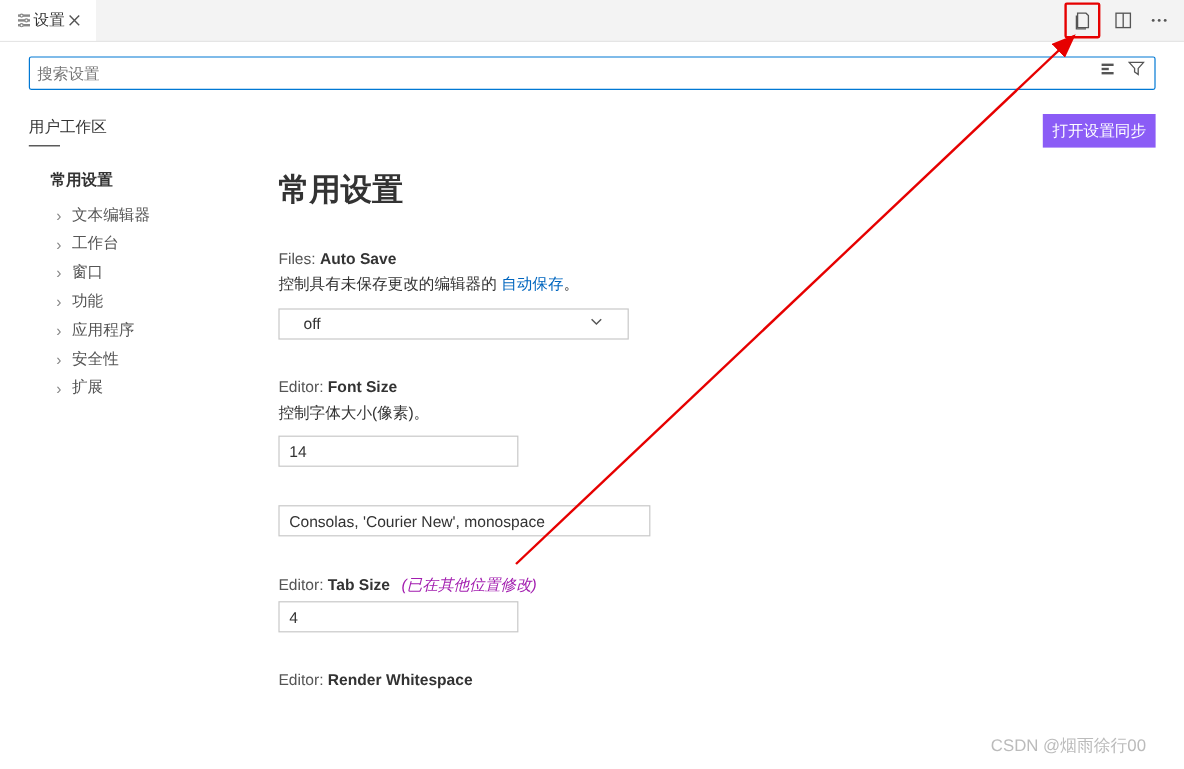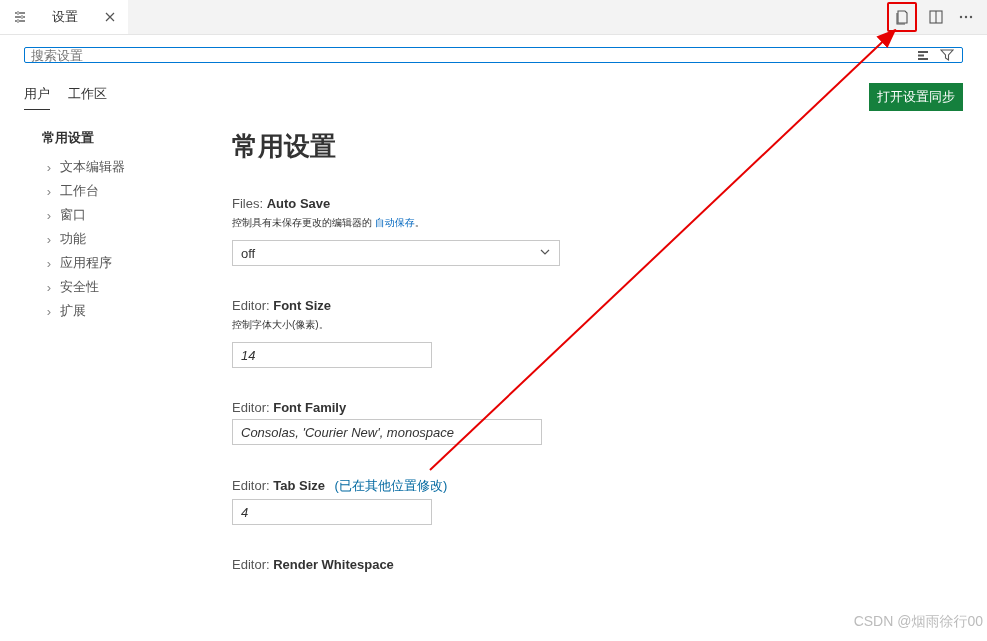--- a/index.html
+++ b/index.html
@@ -1,62 +1,62 @@
 <!DOCTYPE html>
 <html><head>
   <meta charset="utf-8">
   <style>
     * { margin: 0; padding: 0; box-sizing: border-box; font-family: "Segoe UI", "Microsoft YaHei", sans-serif; }
     body { width: 987px; height: 641px; background: #fff; color: #333; font-size: 13px; overflow: hidden; position: relative; }
 
     
     .tab-bar { height: 35px; background: #f3f3f3; display: flex; align-items: center; border-bottom: 1px solid #e5e5e5; }
-    .tab { height: 100%; background: #fff; display: flex; align-items: center; padding: 0 10px 0 12px; gap: 24px; font-size: 13px; }
+    .tab { height: 100%; background: #fff; display: flex; align-items: center; padding: 0 10px 0 12px; gap: 0; font-size: 13px; }
     .tab .gear-icon { width: 16px; height: 16px; display: flex; align-items: center; justify-content: center; color: #888; }
     .tab .label { color: #333; }
     .tab .close { width: 16px; height: 16px; display: flex; align-items: center; justify-content: center; color: #555; cursor: pointer; }
     .tab-actions { margin-left: auto; display: flex; align-items: center; gap: 8px; padding-right: 10px; }
     .icon-btn { width: 22px; height: 22px; display: flex; align-items: center; justify-content: center; color: #555; cursor: pointer; }
     .highlight-box { border: 2px solid #e60000; padding: 2px; border-radius: 2px; }
 
     
     .content-area { padding: 12px 24px 0; }
-    .search-box { border: 1px solid #0078d4; border-radius: 2px; height: 16px; display: flex; align-items: center; padding: 0 6px; }
+    .search-box { border: 1px solid #0078d4; border-radius: 2px; height: 28px; display: flex; padding: 0 6px; }
     .search-input { flex: 1; border: none; outline: none; font-size: 13px; color: #757575; background: transparent; }
     .search-icons { display: flex; gap: 6px; color: #555; }
-    .scope-row { display: flex; align-items: center; margin-top: 20px; gap: 18px; font-size: 13px; }
+    .scope-row { display: flex; align-items: center; margin-top: 20px; font-size: 13px; }
     .scope-tab { color: #333; padding-bottom: 6px; cursor: pointer; }
     .scope-tab.active { border-bottom: 1px solid #333; }
-    .sync-btn { margin-left: auto; background: #15803d; color: #fff; padding: 5px 8px; font-size: 13px; cursor: pointer; border: none; }
+    .sync-btn { margin-left: auto; background: #8b5cf6; color: #fff; padding: 5px 8px; font-size: 13px; cursor: pointer; border: none; }
 
     
     .main-split { display: flex; margin-top: 18px; }
     .sidebar { width: 190px; padding-left: 18px; }
     .sidebar-heading { font-size: 13px; font-weight: 600; margin-bottom: 8px; color: #333; }
     .sidebar-item { display: flex; align-items: center; gap: 4px; font-size: 13px; color: #555; padding: 3px 0; cursor: pointer; }
     .sidebar-item .chev { width: 14px; display: inline-flex; justify-content: center; color: #888; }
 
     .settings-body { flex: 1; padding-left: 18px; padding-right: 20px; overflow: hidden; }
     .section-title { font-size: 26px; font-weight: 600; color: #333; margin-bottom: 26px; }
     .setting-block { margin-bottom: 32px; margin-top: 32px; }
     .setting-label { font-size: 13px; margin-bottom: 4px; }
     .setting-label .pre { color: #555; }
     .setting-label .name { font-weight: 600; color: #333; }
-    .setting-label .mod { color: #0369a1; margin-left: 6px; }
-    .setting-desc { font-size: 10px; color: #333; margin-bottom: 10px; line-height: 1.5; }
+    .setting-label .mod { font-style: italic; color: #a21caf; margin-left: 6px; }
+    .setting-desc { font-size: 13px; color: #333; margin-bottom: 10px; line-height: 1.5; }
     .setting-desc .link { color: #0066bf; cursor: pointer; }
-    .select-ctrl { width: 328px; height: 26px; border: 1px solid #c8c8c8; display: flex; align-items: center; padding: 0 8px; font-size: 13px; color: #333; cursor: pointer; justify-content: space-between; }
-    .text-ctrl { width: 200px; height: 26px; border: 1px solid #c8c8c8; padding: 0 8px; font-size: 13px; color: #333; outline: none; font-style: italic; }
+    .select-ctrl { width: 292px; height: 26px; border: 1px solid #c8c8c8; display: flex; align-items: center; padding: 0 20px; font-size: 13px; color: #333; cursor: pointer; justify-content: space-between; }
+    .text-ctrl { width: 200px; height: 26px; border: 1px solid #c8c8c8; padding: 0 8px; font-size: 13px; color: #333; outline: none; }
     .text-ctrl.wide { width: 310px; }
 
     
     .arrow-svg { position: absolute; top: 0; left: 0; pointer-events: none; }
 
     
-    .watermark { position: absolute; bottom: 10px; right: 4px; color: rgba(120,120,120,.5); font-size: 14px; }
+    .watermark { position: absolute; bottom: 10px; right: 32px; color: rgba(120,120,120,.5); font-size: 14px; }
   </style>
 </head>
 <body>
 
 <div class="tab-bar">
   <div class="tab">
     <span class="gear-icon">
       <svg width="16" height="16" viewBox="0 0 16 16">
           <rect x="3" y="3" width="10" height="2" fill="currentColor"></rect>
           <rect x="3" y="7" width="10" height="2" fill="currentColor"></rect>
@@ -179,24 +179,20 @@
       <div class="setting-block">
         <div class="setting-label">
           <span class="pre">Editor:</span>
           <span class="name">Font Size</span>
         </div>
         <div class="setting-desc">控制字体大小(像素)。</div>
         <input class="text-ctrl" value="14" style="">
       </div>
 
       <div class="setting-block">
-        <div class="setting-label">
-          <span class="pre">Editor:</span>
-          <span class="name">Font Family</span>
-        </div>
         <input class="text-ctrl wide" value="Consolas, 'Courier New', monospace" style="">
       </div>
 
       <div class="setting-block">
         <div class="setting-label">
           <span class="pre">Editor:</span>
           <span class="name">Tab Size</span>
           <span class="mod">(已在其他位置修改)</span>
         </div>
         <input class="text-ctrl" value="4" style="">

